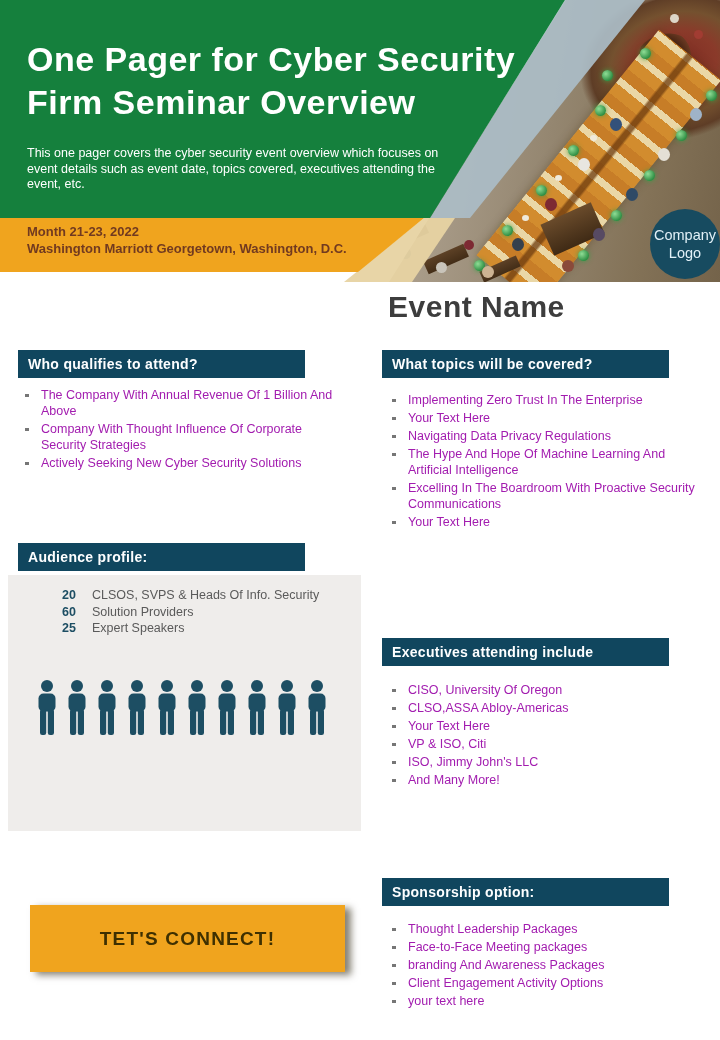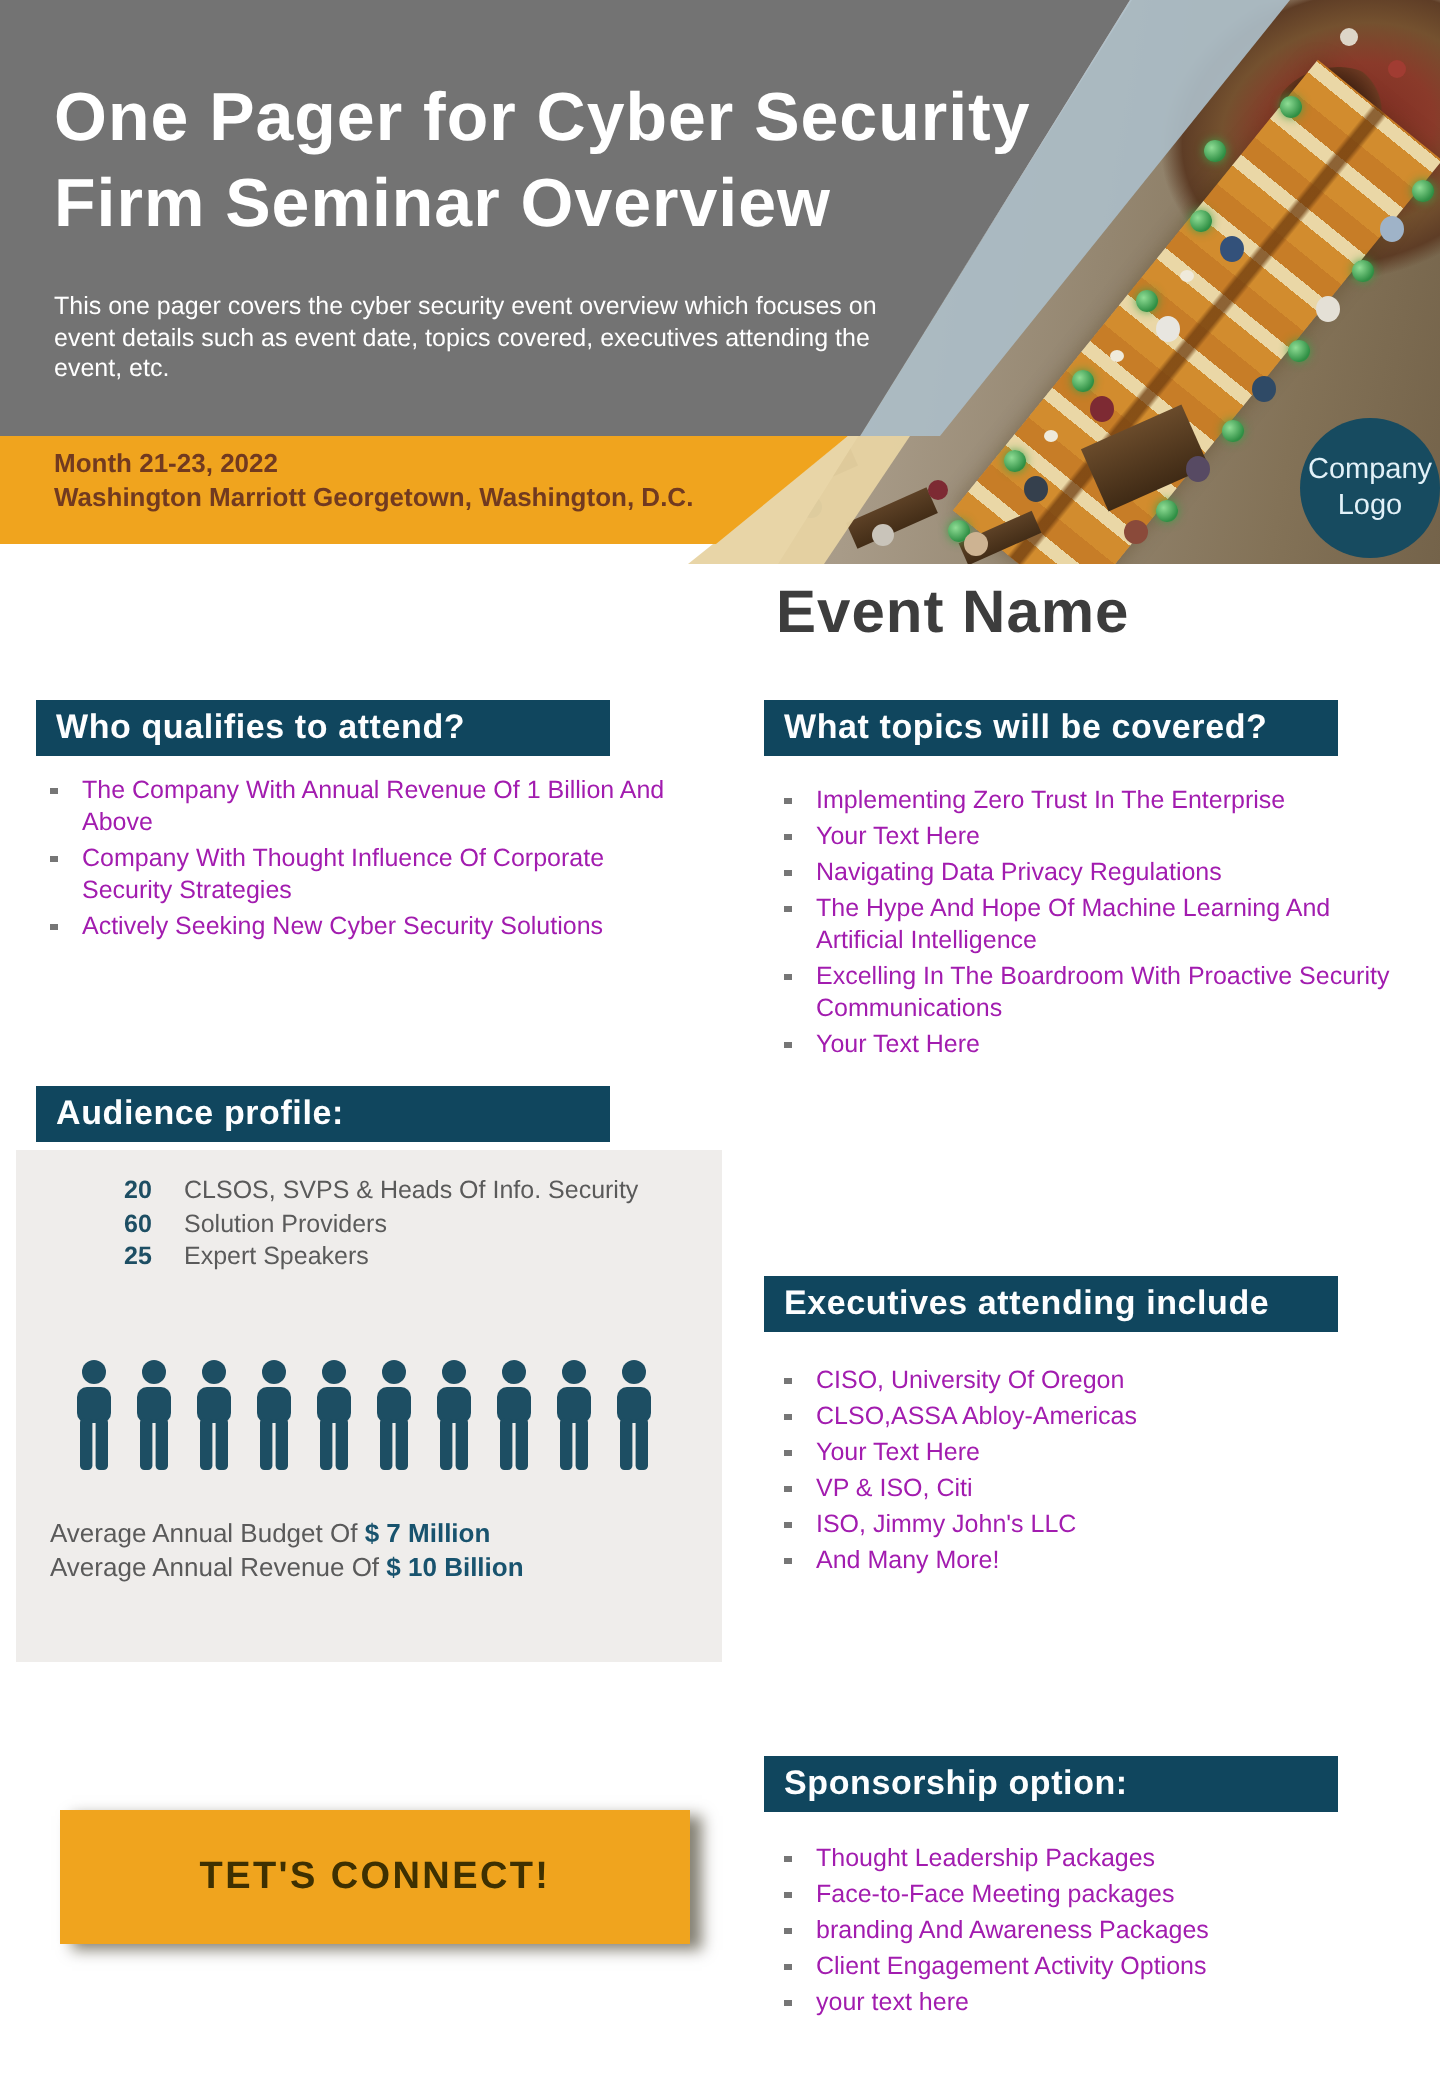--- a/index.html
+++ b/index.html
@@ -50,21 +50,21 @@
   .band-tan {
     position:absolute; left:0; top:0; width:720px; height:282px; z-index:2;
     clip-path: polygon(424px 218px, 455px 218px, 412px 282px, 344px 282px);
     background: rgba(231,211,162,.95);
   }
 
   
   .header-teal {
     position:absolute; left:0; top:0; width:720px; height:282px; z-index:3;
     clip-path: polygon(0 0, 565px 0, 430px 218px, 0 218px);
-    background:#737373;
+    background:#15803d;
   }
   .title { position:absolute; left:27px; top:38px; margin:0; color:#ffffff;
     font-size:34px; line-height:43px; font-weight:bold; letter-spacing:.5px; }
   .subtitle { position:absolute; left:27px; top:146px; color:#ffffff;
     font-size:12.5px; line-height:15.5px; }
   .subtitle span { display:block; }
 
   
   .banner-orange {
     position:absolute; left:0; top:0; width:720px; height:282px; z-index:3;
@@ -82,21 +82,21 @@
     font-size:14.5px; line-height:18px; padding:0 5px; box-sizing:border-box;
   }
 
   
   .event-name { position:absolute; left:388px; top:290px; margin:0;
     font-size:30px; font-weight:bold; color:#3d3d3d; letter-spacing:.5px; }
 
   
   .section-bar {
     position:absolute; width:287px; height:28px; background:#10465e; color:#fdfeff;
-    font-size:17px; font-weight:bold; letter-spacing:.3px;
+    font-size:14px; font-weight:bold; letter-spacing:.3px;
     display:flex; align-items:center; padding-left:10px; box-sizing:border-box;
   }
   #bar-qualify  { left:18px;  top:350px; }
   #bar-topics   { left:382px; top:350px; }
   #bar-audience { left:18px;  top:543px; }
   #bar-execs    { left:382px; top:638px; }
   #bar-sponsor  { left:382px; top:878px; }
 
   
   .list { position:absolute; margin:0; padding:0; list-style:none;
@@ -280,28 +280,20 @@
       <svg class="person-svg">
           <use href="#person"></use>
         </svg>
       <svg class="person-svg">
           <use href="#person"></use>
         </svg>
       <svg class="person-svg">
           <use href="#person"></use>
         </svg>
     </div>
-    <div class="averages">
-      <div>
-        <span>Average Annual Budget Of </span><span class="val">$ 7 Million</span>
-      </div>
-      <div>
-        <span>Average Annual Revenue Of </span><span class="val">$ 10 Billion</span>
-      </div>
-    </div>
   </div>
 
   <div class="section-bar" id="bar-execs">
     <span>Executives attending include</span>
   </div>
   <ul class="list" id="list-execs">
     <li>CISO, University Of Oregon</li>
     <li>CLSO,ASSA Abloy-Americas</li>
     <li>Your Text Here</li>
     <li>VP &amp; ISO, Citi</li>

